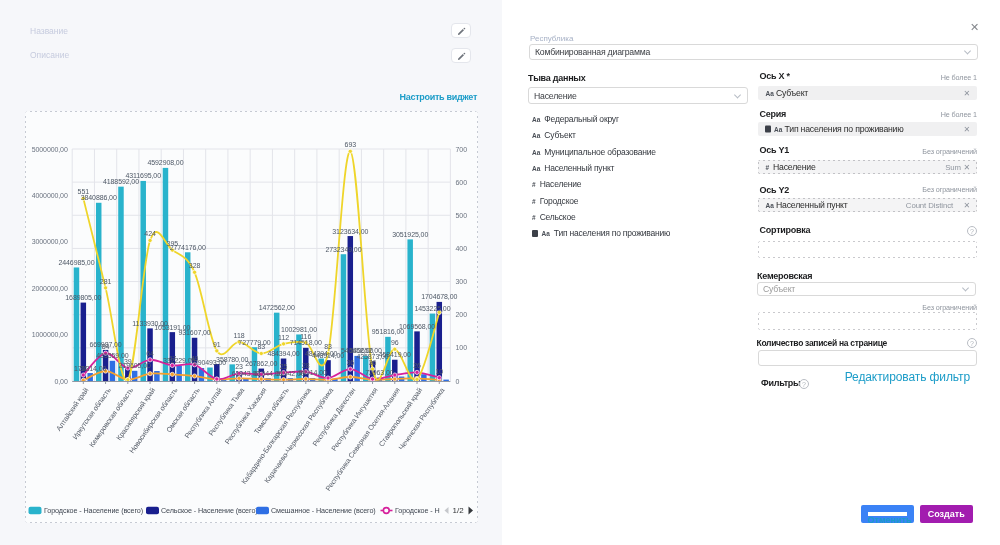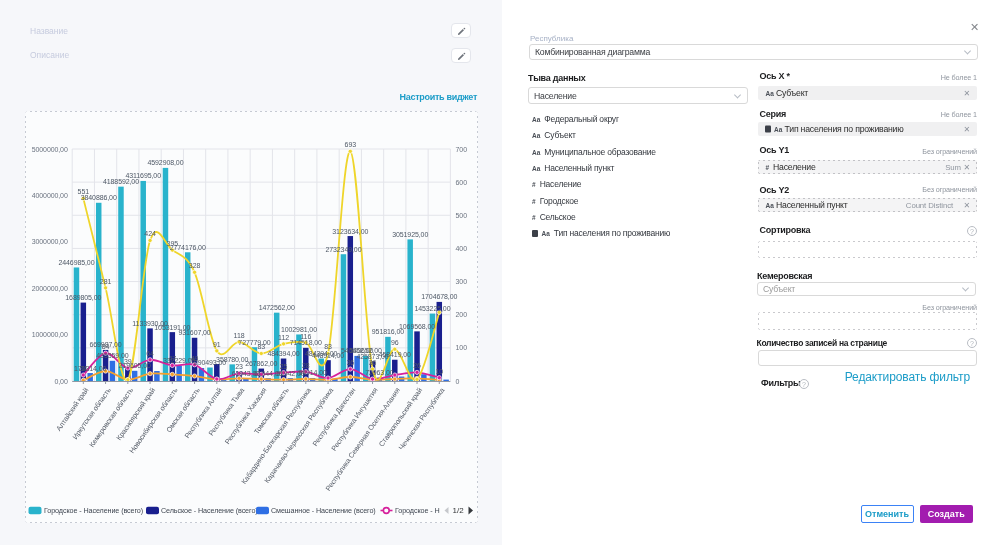--- a/index.html
+++ b/index.html
@@ -394,14 +394,14 @@
 <div class="input dashed" style="top:312px;height:18px"></div>
 
 <div class="h" style="left:756.5px;top:338px;font-size:8.5px;letter-spacing:-0.3px">Количество записей на странице</div>
 <div class="qm" style="left:967px;top:338px">?</div>
 <div class="input" style="top:350px;height:16px"></div>
 
 <div class="h" style="left:761px;top:378px">Фильтры</div>
 <div class="qm" style="left:799px;top:378.5px">?</div>
 <div class="abs" style="right:30px;top:370px;font-size:12px;letter-spacing:-0.1px;font-weight:normal;color:#1b9cc8">Редактировать фильтр</div>
 
-<div class="btn" style="left:860.5px;top:505px;width:53px;line-height:16px;background:#fff;border:1px solid #3b82f6;color:#1b9cc8">Отменить</div>
+<div class="btn" style="left:860.5px;top:505px;width:53px;line-height:16px;background:#fff;border:7px solid #3b82f6;color:#1b9cc8">Отменить</div>
 <div class="btn" style="left:920px;top:505px;width:52.5px;line-height:18px;background:#a21caf;color:#fff">Создать</div>
 
 </body></html>

